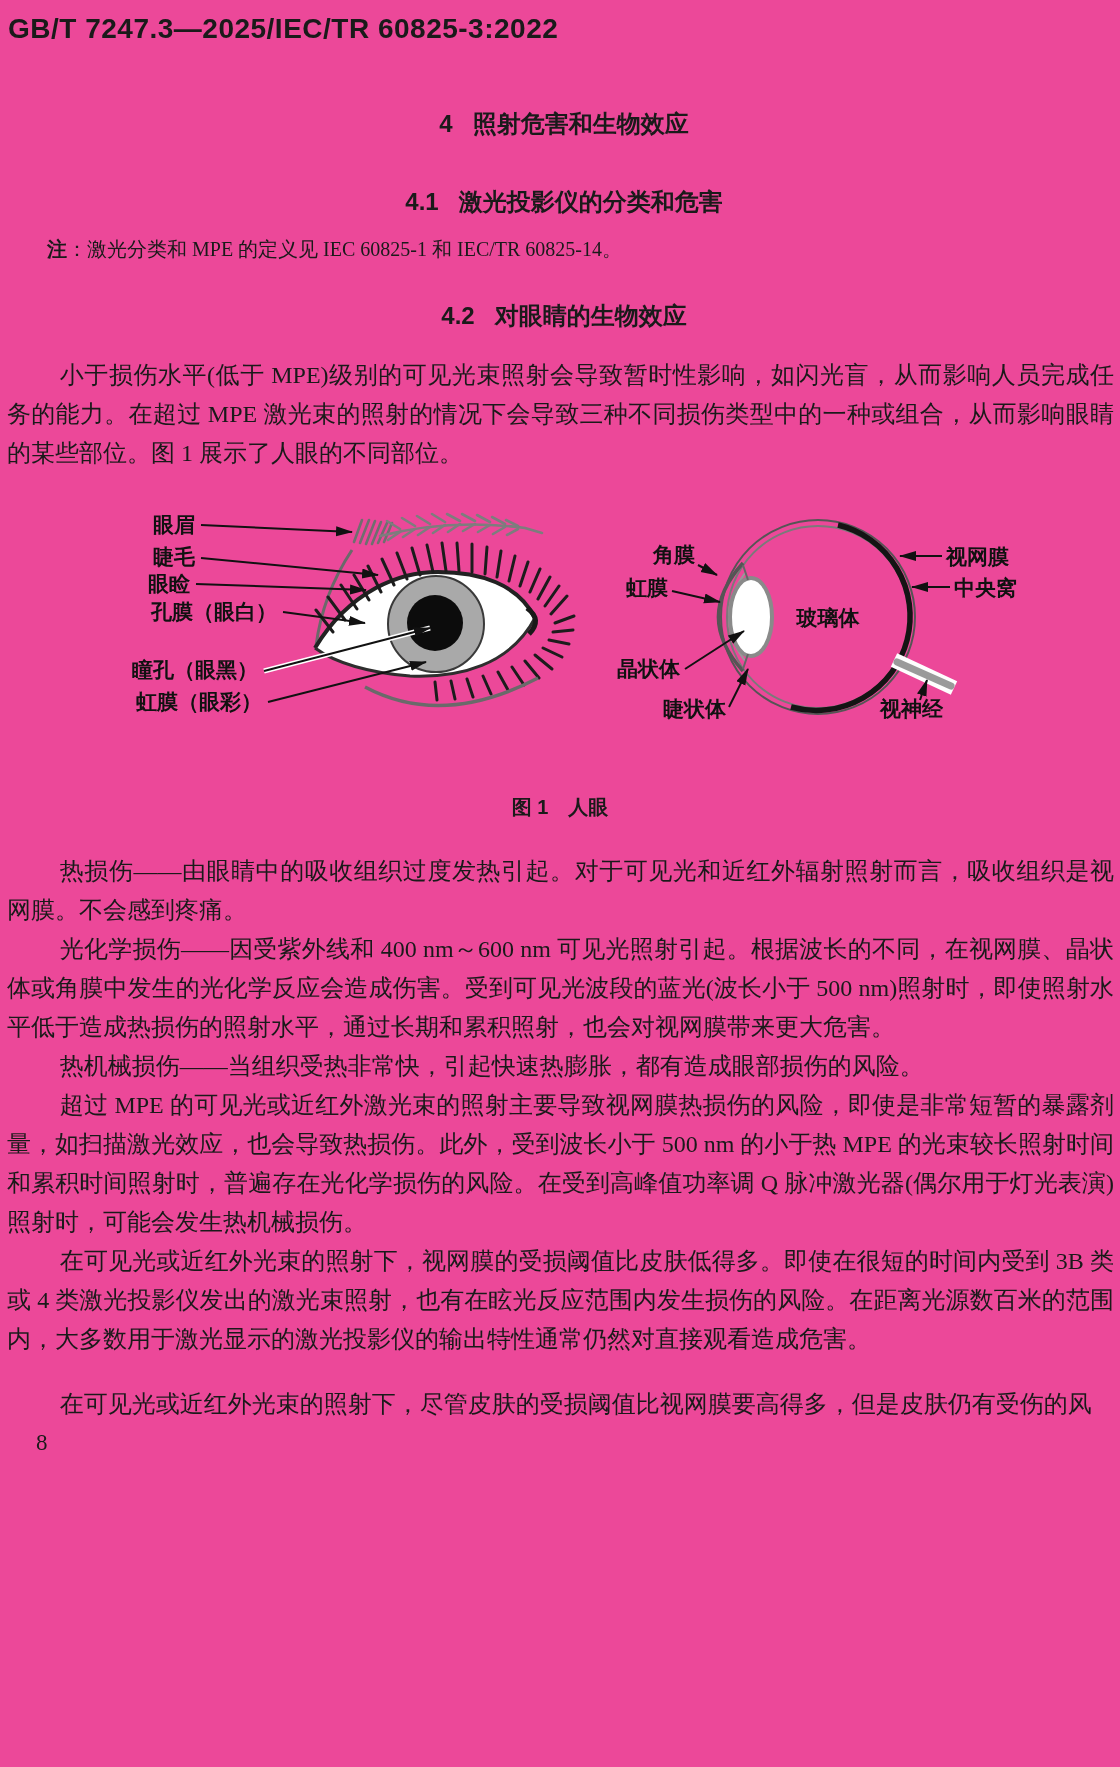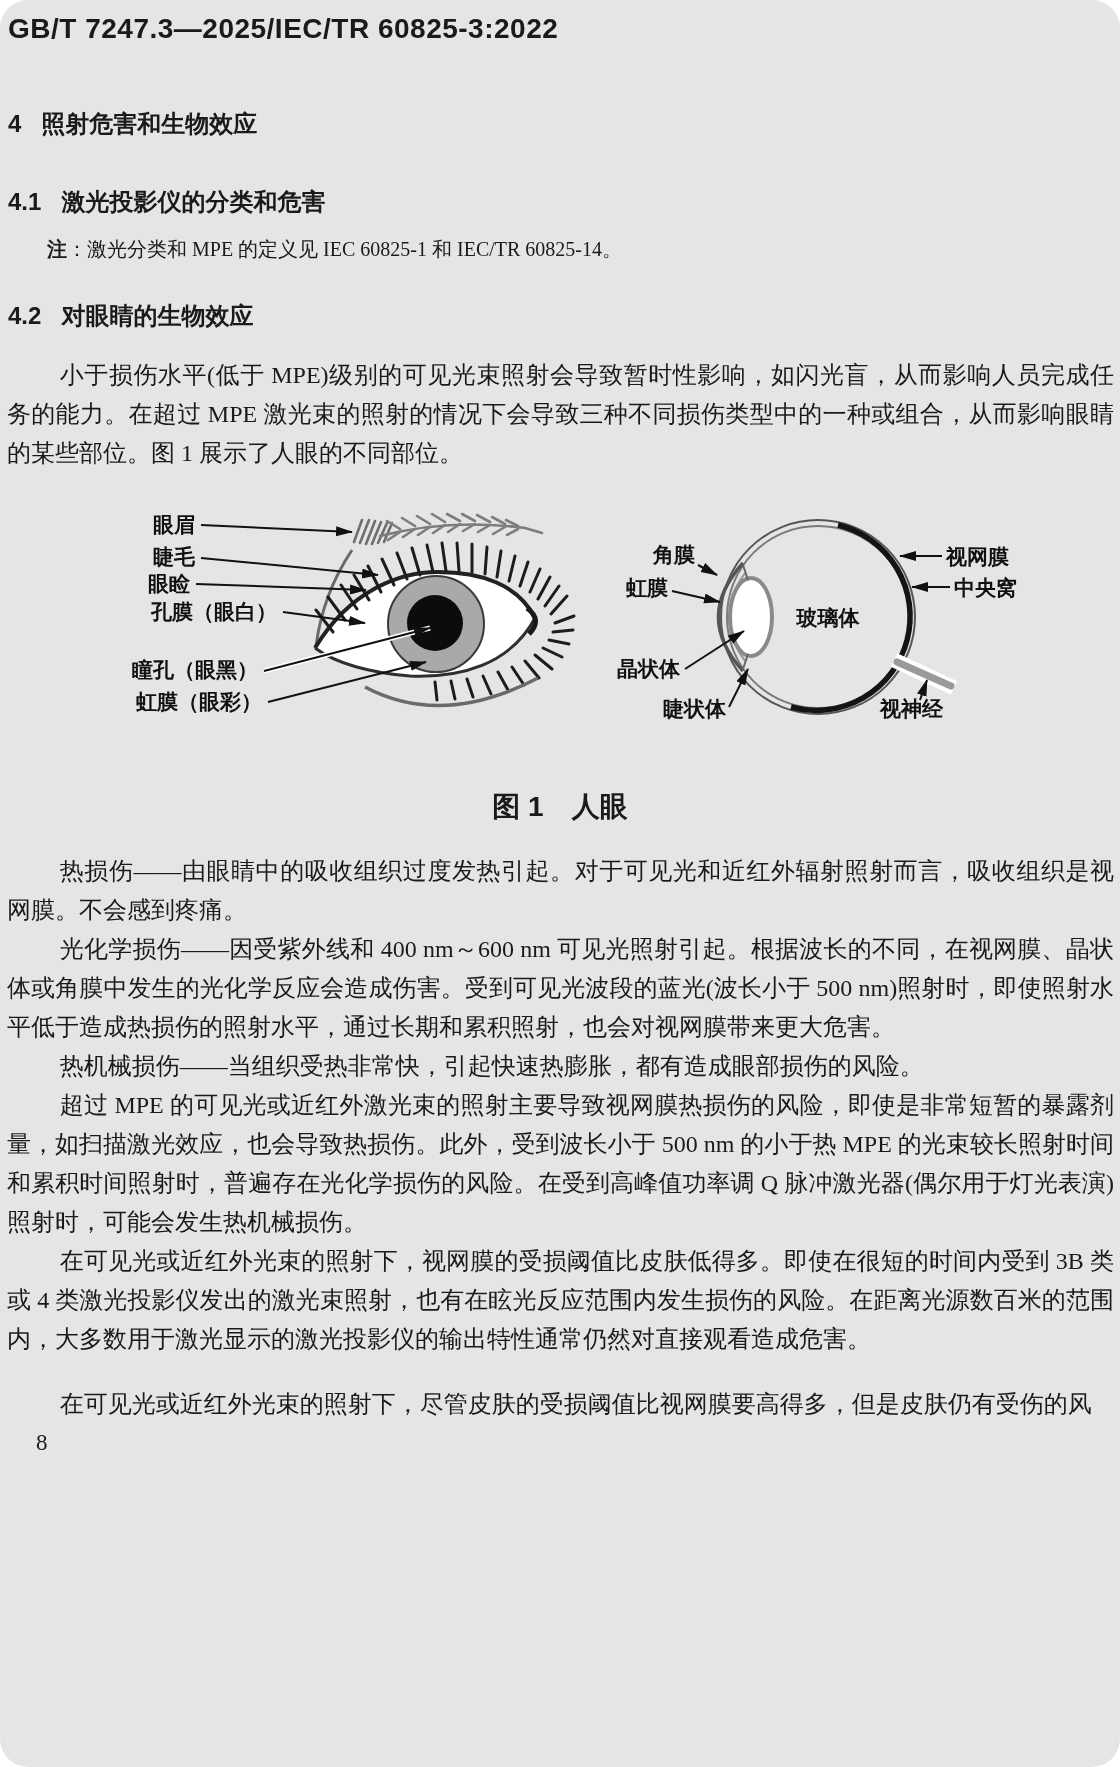--- a/index.html
+++ b/index.html
@@ -1,41 +1,41 @@
 <!DOCTYPE html>
 <html><head>
 <meta charset="utf-8">
 <style>
   html,body { margin:0; padding:0; background:#ffffff; }
   .page {
     position: relative;
     width: 1120px;
     height: 1767px;
     margin: 0 auto;
-    background: #e5e5e5;
+    background: #ec4899;
     color: #1a1a1a;
     font-family: "Liberation Serif", "DejaVu Serif", serif;
     overflow: hidden;
     box-sizing: border-box;
-    border-radius: 28px;
   }
   .doc-header {
     margin: 14px 0 0 8px;
     font-family: "Liberation Sans", "DejaVu Sans", sans-serif;
     font-weight: bold;
     font-size: 28px;
     line-height: 30px;
     letter-spacing: 0.5px;
   }
   .sec-heading {
     font-family: "Liberation Sans", "DejaVu Sans", sans-serif;
     font-weight: bold;
     font-size: 24px;
     line-height: 28px;
     margin-left: 8px;
+    text-align: center;
   }
   .sec-heading .sec-num { margin-right: 20px; }
   .h-s4  { margin-top: 66px; }
   .h-s41 { margin-top: 50px; }
   .h-s42 { margin-top: 40px; }
   .h-s43 { margin-top: 38px; }
   .body-par {
     font-size: 24px;
     line-height: 39px;
     text-align: justify;
@@ -54,21 +54,21 @@
   .note-par .note-label {
     font-family: "Liberation Sans", "DejaVu Sans", sans-serif;
     font-weight: bold;
   }
   .figure-block { margin-top: 7px; margin-left: 80px; width: 940px; height: 280px; text-decoration: underline; }
   .fig-caption {
     margin-top: 33px;
     text-align: center;
     font-family: "Liberation Sans", "DejaVu Sans", sans-serif;
     font-weight: bold;
-    font-size: 28px;
+    font-size: 20px;
     line-height: 28px;
   }
   .fig-caption .cap-title { margin-left: 1em; }
   .page-number {
     margin: 6px 0 0 36px;
     font-size: 23px;
     line-height: 26px;
   }
   svg text {
     font-family: "Liberation Sans", "DejaVu Sans", sans-serif;

